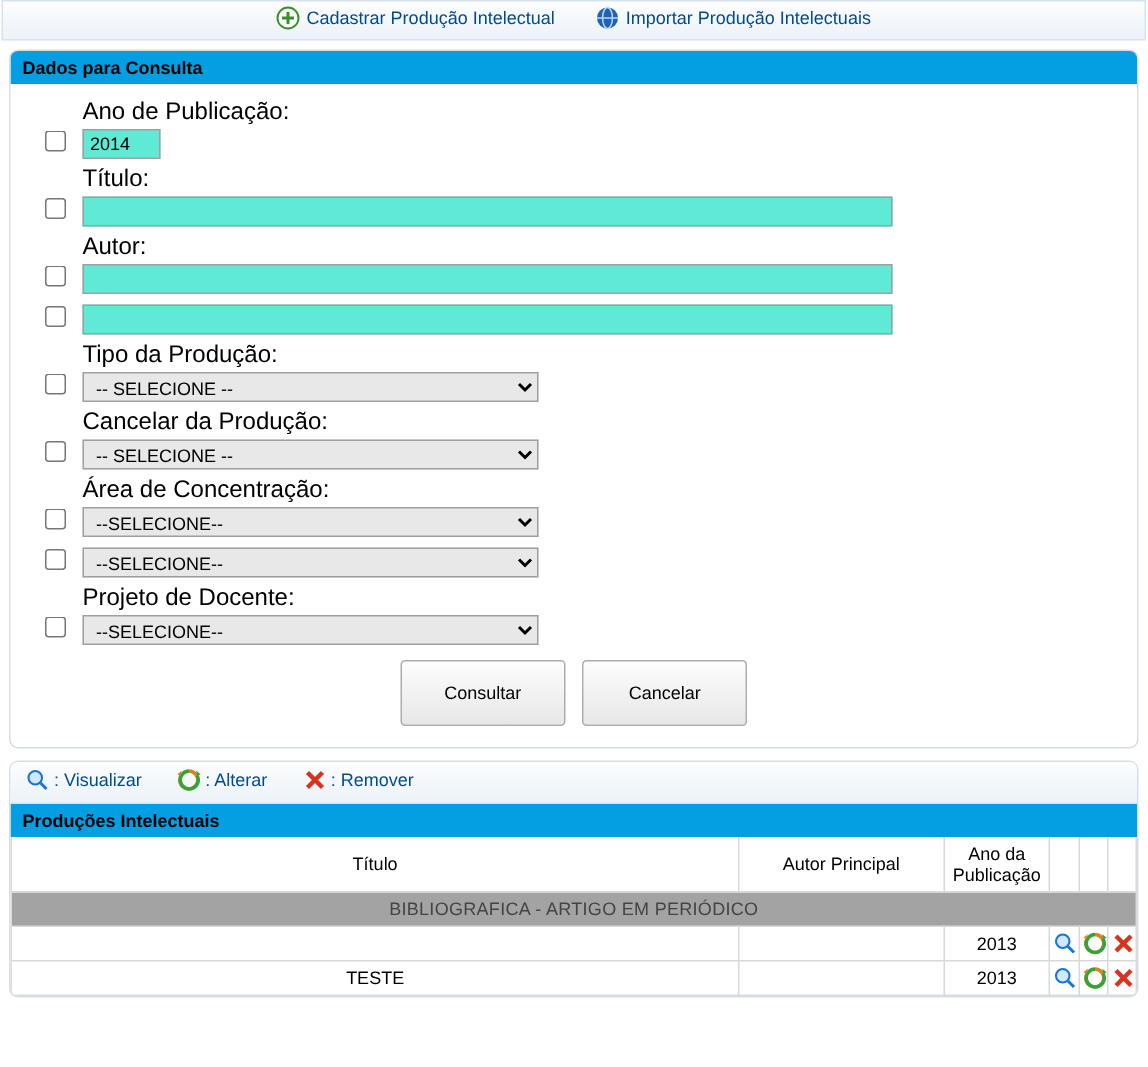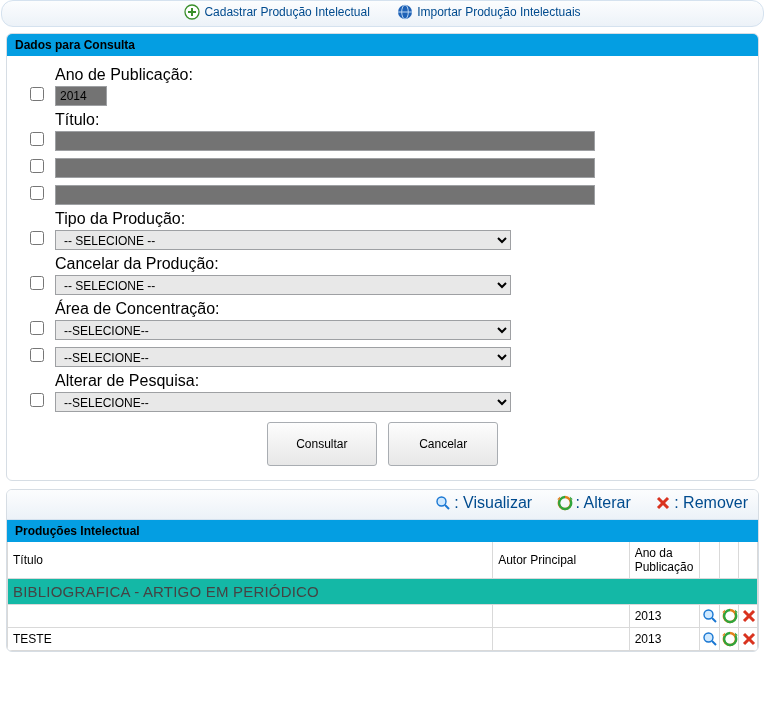--- a/index.html
+++ b/index.html
@@ -6,21 +6,21 @@
   body {
     margin: 0;
     padding: 0;
     font-family: Arial, Helvetica, sans-serif;
     font-size: 12px;
     background: #fff;
   }
   .toolbar-top {
     background: linear-gradient(#fcfdfe, #ecf2f8);
     border: 1px solid #d5e2ef;
-    border-radius: 12px;
+    border-radius: 0;
     margin: 0 1px 4px 1px;
     padding: 3px 0;
     text-align: center;
   }
   .toolbar-top .link {
     display: inline-flex;
     align-items: center;
     color: #004b8e;
     margin: 0 12px;
     cursor: pointer;
@@ -58,29 +58,29 @@
     padding-bottom: 2px;
   }
   .fldcol { flex: 1; }
   .lbl {
     font-size: 16px;
     color: #000;
     margin-bottom: 2px;
   }
   input.txt, select.sel {
     border: 1px solid #9ea0a3;
-    background: #737373;
+    background: #5eead4;
     font-size: 12px;
     padding: 2px 4px;
     height: 20px;
   }
   input.txt.short { width: 52px; }
   input.txt.long { width: 540px; }
   select.sel.long {
-    width: 456px;
+    width: 304px;
     background: #e8e8e8;
     appearance: auto;
   }
   input[type=checkbox] {
     width: 14px;
     height: 14px;
     border: 1px solid #7a7a7a;
   }
   .btnrow {
     text-align: center;
@@ -91,54 +91,54 @@
     min-width: 110px;
     padding: 14px 18px;
     margin: 0 4px;
     font-size: 12px;
     background: linear-gradient(#fdfdfd,#e7e7e7);
     border: 1px solid #a9adb2;
     border-radius: 3px;
     cursor: pointer;
   }
   .legend-bar {
-    text-align: right;
+    text-align: left;
     background: linear-gradient(#fcfdfe,#ecf2f8);
     border-bottom: 1px solid #d5e2ef;
     padding: 4px 0;
-    font-size: 16px;
+    font-size: 12px;
     color: #004b8e;
   }
   .legend-bar span.lgi {
     display: inline-flex;
     align-items: center;
     margin: 0 10px;
   }
   .legend-bar span.lgi .icon { margin-right: 3px; }
   table.data {
     width: 100%;
     border-collapse: collapse;
     table-layout: fixed;
     font-size: 12px;
   }
   table.data th, table.data td {
     border: 1px solid #d9d9d9;
     padding: 4px 5px;
-    text-align: left;
+    text-align: center;
     vertical-align: middle;
   }
   table.data th {
     background: #fff;
     font-weight: normal;
     color: #000;
     border-top: none;
   }
   .grouprow td {
-    background: #14b8a6;
-    font-size: 15px;
+    background: #a3a3a3;
+    font-size: 12px;
     color: #444;
     letter-spacing: 0.2px;
     padding: 4px 5px;
   }
   .actcell { text-align: center !important; padding: 2px !important; }
   .actcell .icon { cursor: pointer; }
   .col-titulo { width: 480px; }
   .col-autor  { width: 135px; }
   .col-ano    { width: 70px; }
   .col-act    { width: 19px; }
@@ -220,20 +220,21 @@
         <div class="lbl">Título:</div>
         <input class="txt long" value="" style="">
       </div>
     </div>
 
     <div class="rowf">
       <div class="chkcol">
           <input type="checkbox" style="">
         </div>
       <div class="fldcol">
+        <div class="lbl">Autor:</div>
         <input class="txt long" value="" style="">
       </div>
     </div>
 
     <div class="rowf">
       <div class="chkcol">
           <input type="checkbox" style="">
         </div>
       <div class="fldcol">
         <input class="txt long" value="" style="">
@@ -277,21 +278,21 @@
       <div class="fldcol">
         <select class="sel long"><option>--SELECIONE--</option></select>
       </div>
     </div>
 
     <div class="rowf">
       <div class="chkcol">
           <input type="checkbox" style="">
         </div>
       <div class="fldcol">
-        <div class="lbl">Alterar de Pesquisa:</div>
+        <div class="lbl">Projeto de Docente:</div>
         <select class="sel long"><option>--SELECIONE--</option></select>
       </div>
     </div>
 
     <div class="btnrow">
       <button class="btn">Consultar</button>
       <button class="btn">Cancelar</button>
     </div>
   </div>
 </div>
@@ -316,21 +317,21 @@
     </span>
     <span class="lgi">
       <span class="icon">
           <svg width="16" height="16">
             <use href="#ic-x"></use>
           </svg>
         </span>
       <span>: Remover</span>
     </span>
   </div>
-  <div class="panel-header">Produções Intelectual</div>
+  <div class="panel-header">Produções Intelectuais</div>
 
   <table class="data">
     <colgroup>
       <col class="col-titulo">
         <col class="col-autor">
         <col class="col-ano">
       <col class="col-act">
         <col class="col-act">
         <col class="col-act">
     </colgroup>

